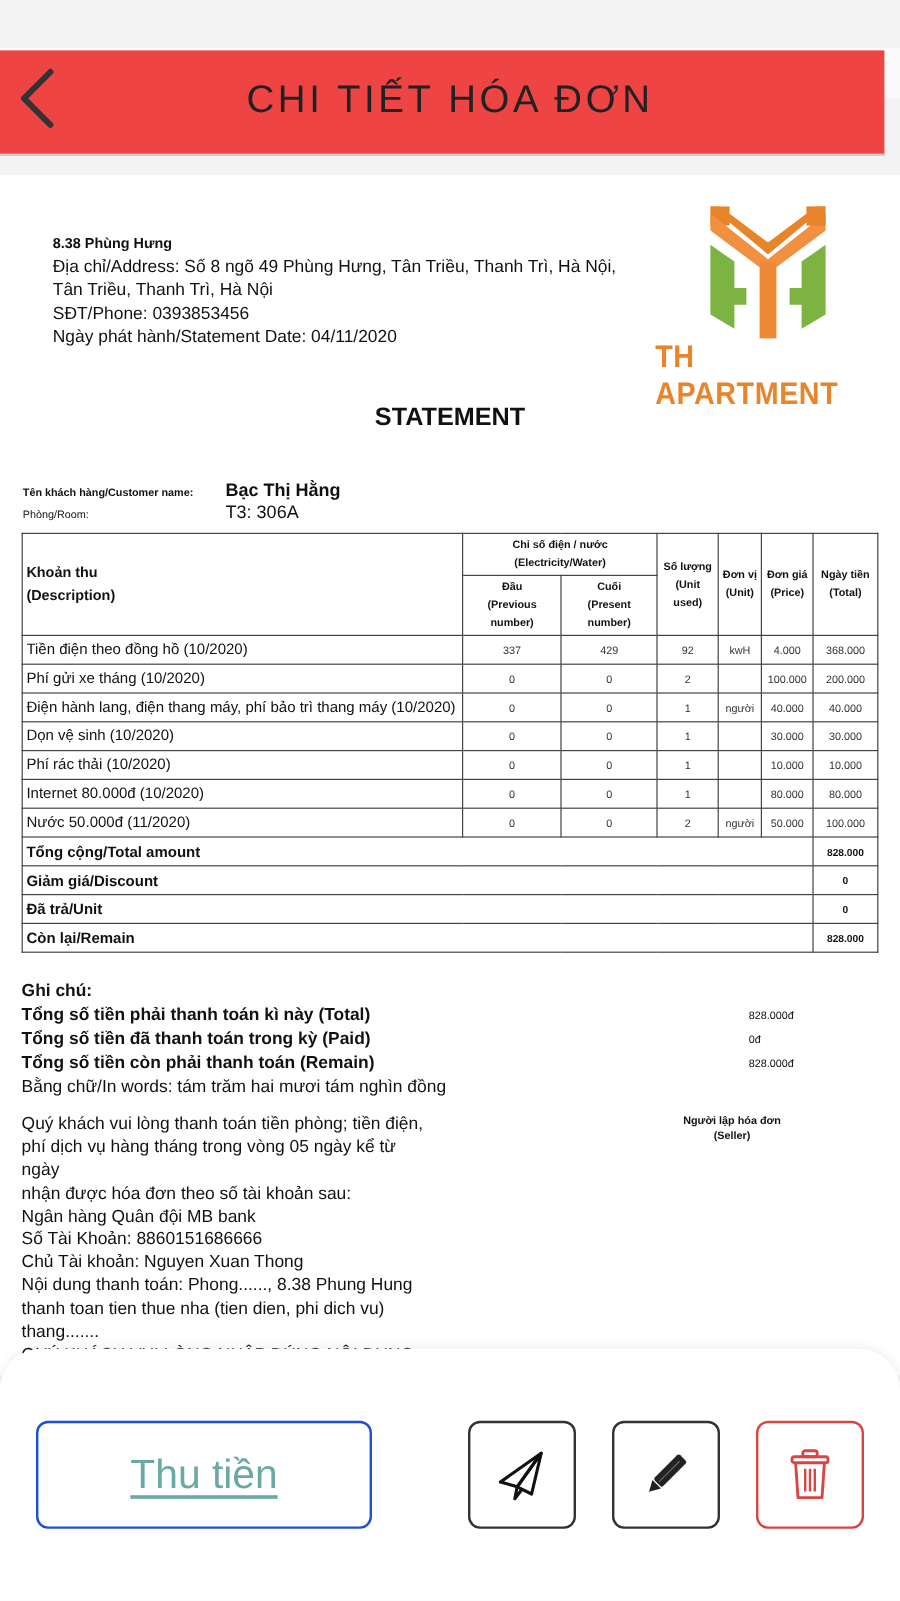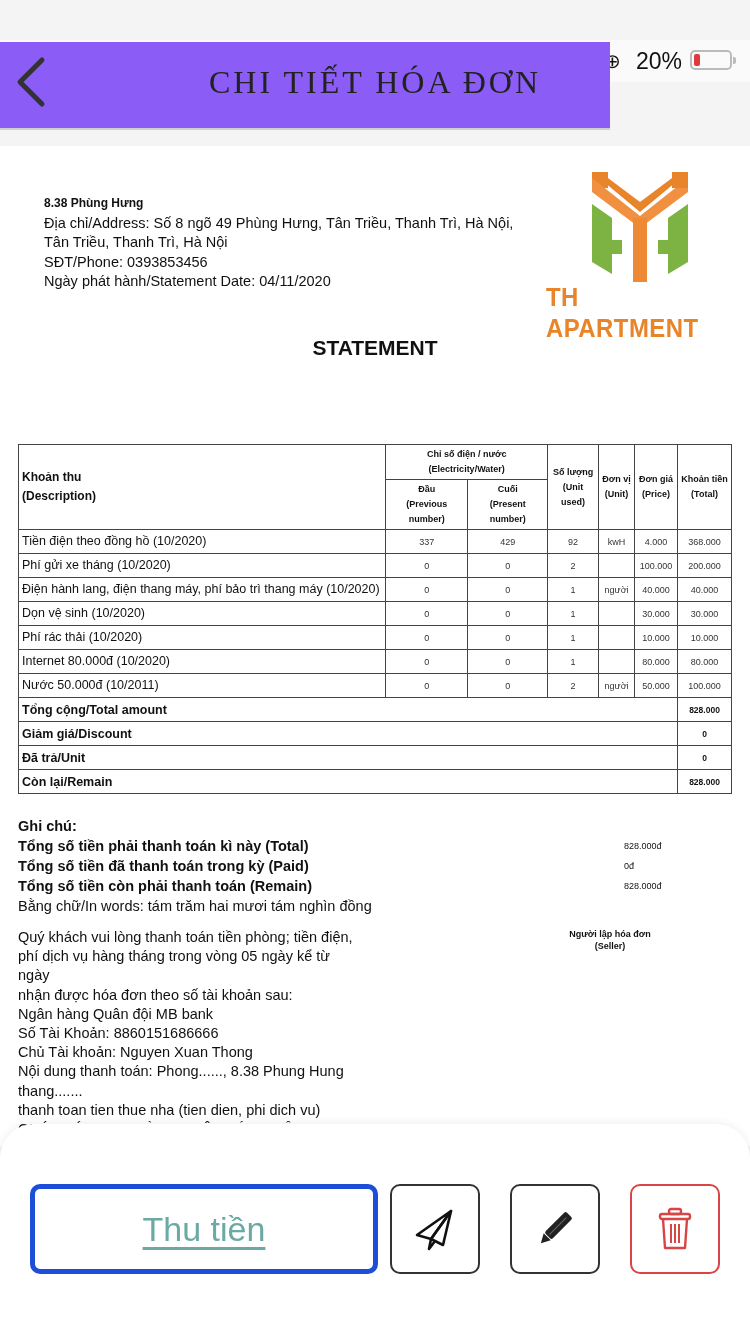--- a/index.html
+++ b/index.html
@@ -9,21 +9,21 @@
     .status-bar .signal span { width: 5px; background: #111; border-radius: 1px; }
     .status-bar .signal span.off { background: #bbb; }
     .status-bar .carrier { position: absolute; left: 56px; top: 8px; }
     .status-bar .time { position: absolute; left: 0; width: 750px; text-align: center; top: 8px; font-weight: bold; }
     .status-bar .lock { position: absolute; left: 604px; top: 9px; font-size: 20px; }
     .status-bar .battery-pct { position: absolute; left: 636px; top: 8px; }
     .status-bar .battery { position: absolute; left: 690px; top: 10px; width: 42px; height: 20px; border: 2px solid #bbb; border-radius: 5px; }
     .status-bar .battery .fill { position: absolute; left: 2px; top: 2px; width: 6px; height: 12px; background: #e03a3a; border-radius: 2px; }
     .status-bar .battery .nub { position: absolute; right: -6px; top: 5px; width: 3px; height: 7px; background: #bbb; border-radius: 0 2px 2px 0; }
 
-    .nav-bar { position: absolute; top: 42px; left: 0; width: 610px; height: 88px; background: #8b5cf6; border-bottom: 2px solid #cfcfcf; font-family: Liberation Serif, serif; }
+    .nav-bar { position: absolute; top: 42px; left: 0; width: 737px; height: 88px; background: #ef4444; border-bottom: 2px solid #cfcfcf; }
     .nav-bar .back { position: absolute; left: 12px; top: 12px; width: 48px; height: 56px; cursor: pointer; }
     .nav-bar .title { position: absolute; left: 0; width: 750px; text-align: center; top: 22px; font-size: 32px; letter-spacing: 3px; color: #222; }
 
     .doc { position: absolute; top: 146px; left: 0; width: 750px; height: 1000px; background: #fff; overflow: hidden; }
     .company { position: absolute; left: 44px; top: 48px; font-size: 14.5px; line-height: 19.5px; }
     .company .name { font-weight: bold; font-size: 12px; }
     .logo { position: absolute; left: 540px; top: 24px; width: 200px; height: 145px; }
     .logo .brand { position: absolute; left: 6px; top: 112px; font-weight: bold; font-size: 26px; color: #e8852b; letter-spacing: 0.5px; font-family: "Liberation Sans", sans-serif; transform: scaleX(0.92); transform-origin: left; }
     .stmt-title { position: absolute; left: 0; width: 750px; text-align: center; top: 186px; font-weight: bold; font-size: 21px; line-height: 32px; }
     .cust { position: absolute; left: 19px; top: 254px; width: 400px; }
@@ -47,21 +47,21 @@
     .notes .h { font-weight: bold; line-height: 20px; }
     .notes .line { display: flex; line-height: 20px; }
     .notes .line .l { width: 606px; font-weight: bold; }
     .notes .line .v { font-size: 9px; }
     .notes .words { line-height: 20px; }
     .payment { position: absolute; left: 18px; top: 782px; width: 340px; font-size: 14.5px; line-height: 19.2px; }
     .seller { position: absolute; left: 560px; top: 782px; width: 100px; text-align: center; font-size: 9px; font-weight: bold; line-height: 12px; }
 
     .bottom-sheet { position: absolute; left: 0; top: 1124px; width: 750px; height: 210px; background: #fff; border-radius: 34px 34px 0 0; box-shadow: 0 -2px 8px rgba(0,0,0,0.06); }
     .btn { position: absolute; top: 60px; height: 90px; border-radius: 10px; background: #fff; cursor: pointer; display: flex; align-items: center; justify-content: center; }
-    .btn-collect { left: 30px; width: 348px; border: 5px solid #1d4ed8; }
+    .btn-collect { left: 30px; width: 280px; border: 2px solid #1d4ed8; }
     .btn-collect span { color: #6aa9a4; font-size: 34px; text-decoration: underline; text-underline-offset: 6px; }
     .btn-send { left: 390px; width: 90px; border: 2px solid #333; }
     .btn-edit { left: 510px; width: 90px; border: 2px solid #333; }
     .btn-delete { left: 630px; width: 90px; border: 2px solid #d94444; }
   </style>
 </head>
 <body>
 
 <div class="status-bar">
   <div class="signal">
@@ -108,39 +108,49 @@
       <polygon points="52,34 72,48 72,70 82,70 82,84 72,84 72,104 52,92" fill="#7cb342"></polygon>
       <polygon points="148,34 128,48 128,70 118,70 118,84 128,84 128,104 148,92" fill="#7cb342"></polygon>
     </svg>
     <div class="brand">TH APARTMENT</div>
   </div>
 
   <div class="stmt-title">
     <div>STATEMENT</div>
   </div>
 
+  <div class="cust">
+    <div class="row">
+      <div class="lbl b">Tên khách hàng/Customer name:</div>
+      <div class="val b">Bạc Thị Hằng</div>
+    </div>
+    <div class="row" style="margin-top:2px">
+      <div class="lbl">Phòng/Room:</div>
+      <div class="val">T3: 306A</div>
+    </div>
+  </div>
 
   <table class="inv">
     <colgroup>
       <col style="width:368px">
         <col style="width:82px">
         <col style="width:80px">
         <col style="width:51px">
         <col style="width:36px">
         <col style="width:43px">
         <col style="width:54px">
     </colgroup>
     <thead>
       <tr>
         <th rowspan="2" class="desc"><span>Khoản thu</span><br><span>(Description)</span></th>
         <th colspan="2"><span>Chỉ số điện / nước</span><br><span>(Electricity/Water)</span></th>
         <th rowspan="2"><span>Số lượng</span><br><span>(Unit</span><br><span>used)</span></th>
         <th rowspan="2"><span>Đơn vị</span><br><span>(Unit)</span></th>
         <th rowspan="2"><span>Đơn giá</span><br><span>(Price)</span></th>
-        <th rowspan="2"><span>Khoản tiền</span><br><span>(Total)</span></th>
+        <th rowspan="2"><span>Ngày tiền</span><br><span>(Total)</span></th>
       </tr>
       <tr>
         <th><span>Đầu</span><br><span>(Previous</span><br><span>number)</span></th>
         <th><span>Cuối</span><br><span>(Present</span><br><span>number)</span></th>
       </tr>
     </thead>
     <tbody id="rows">
         <tr>
           <td class="d">Tiền điện theo đồng hồ (10/2020)</td>
           <td class="n">337</td>
@@ -189,21 +199,21 @@
         <tr>
           <td class="d">Internet 80.000đ (10/2020)</td>
           <td class="n">0</td>
           <td class="n">0</td>
           <td class="n">1</td>
           <td class="n"></td>
           <td class="n">80.000</td>
           <td class="n">80.000</td>
         </tr>
         <tr>
-          <td class="d">Nước 50.000đ (10/2011)</td>
+          <td class="d">Nước 50.000đ (11/2020)</td>
           <td class="n">0</td>
           <td class="n">0</td>
           <td class="n">2</td>
           <td class="n">người</td>
           <td class="n">50.000</td>
           <td class="n">100.000</td>
         </tr>
       </tbody>
     <tbody id="summary">
         <tr>
@@ -243,22 +253,22 @@
   </div>
 
   <div class="payment" id="payment">
       <div>Quý khách vui lòng thanh toán tiền phòng; tiền điện,</div>
       <div>phí dịch vụ hàng tháng trong vòng 05 ngày kể từ ngày</div>
       <div>nhận được hóa đơn theo số tài khoản sau:</div>
       <div>Ngân hàng Quân đội MB bank</div>
       <div>Số Tài Khoản: 8860151686666</div>
       <div>Chủ Tài khoản: Nguyen Xuan Thong</div>
       <div>Nội dung thanh toán: Phong......, 8.38 Phung Hung</div>
+      <div>thanh toan tien thue nha (tien dien, phi dich vu)</div>
       <div>thang.......</div>
-      <div>thanh toan tien thue nha (tien dien, phi dich vu)</div>
       <div>QUÝ KHÁCH VUI LÒNG NHẬP ĐÚNG NỘI DUNG</div>
     </div>
   <div class="seller">
     <div>Người lập hóa đơn</div>
     <div>(Seller)</div>
   </div>
 </div>
 
 <div class="bottom-sheet">
   <div class="btn btn-collect">

